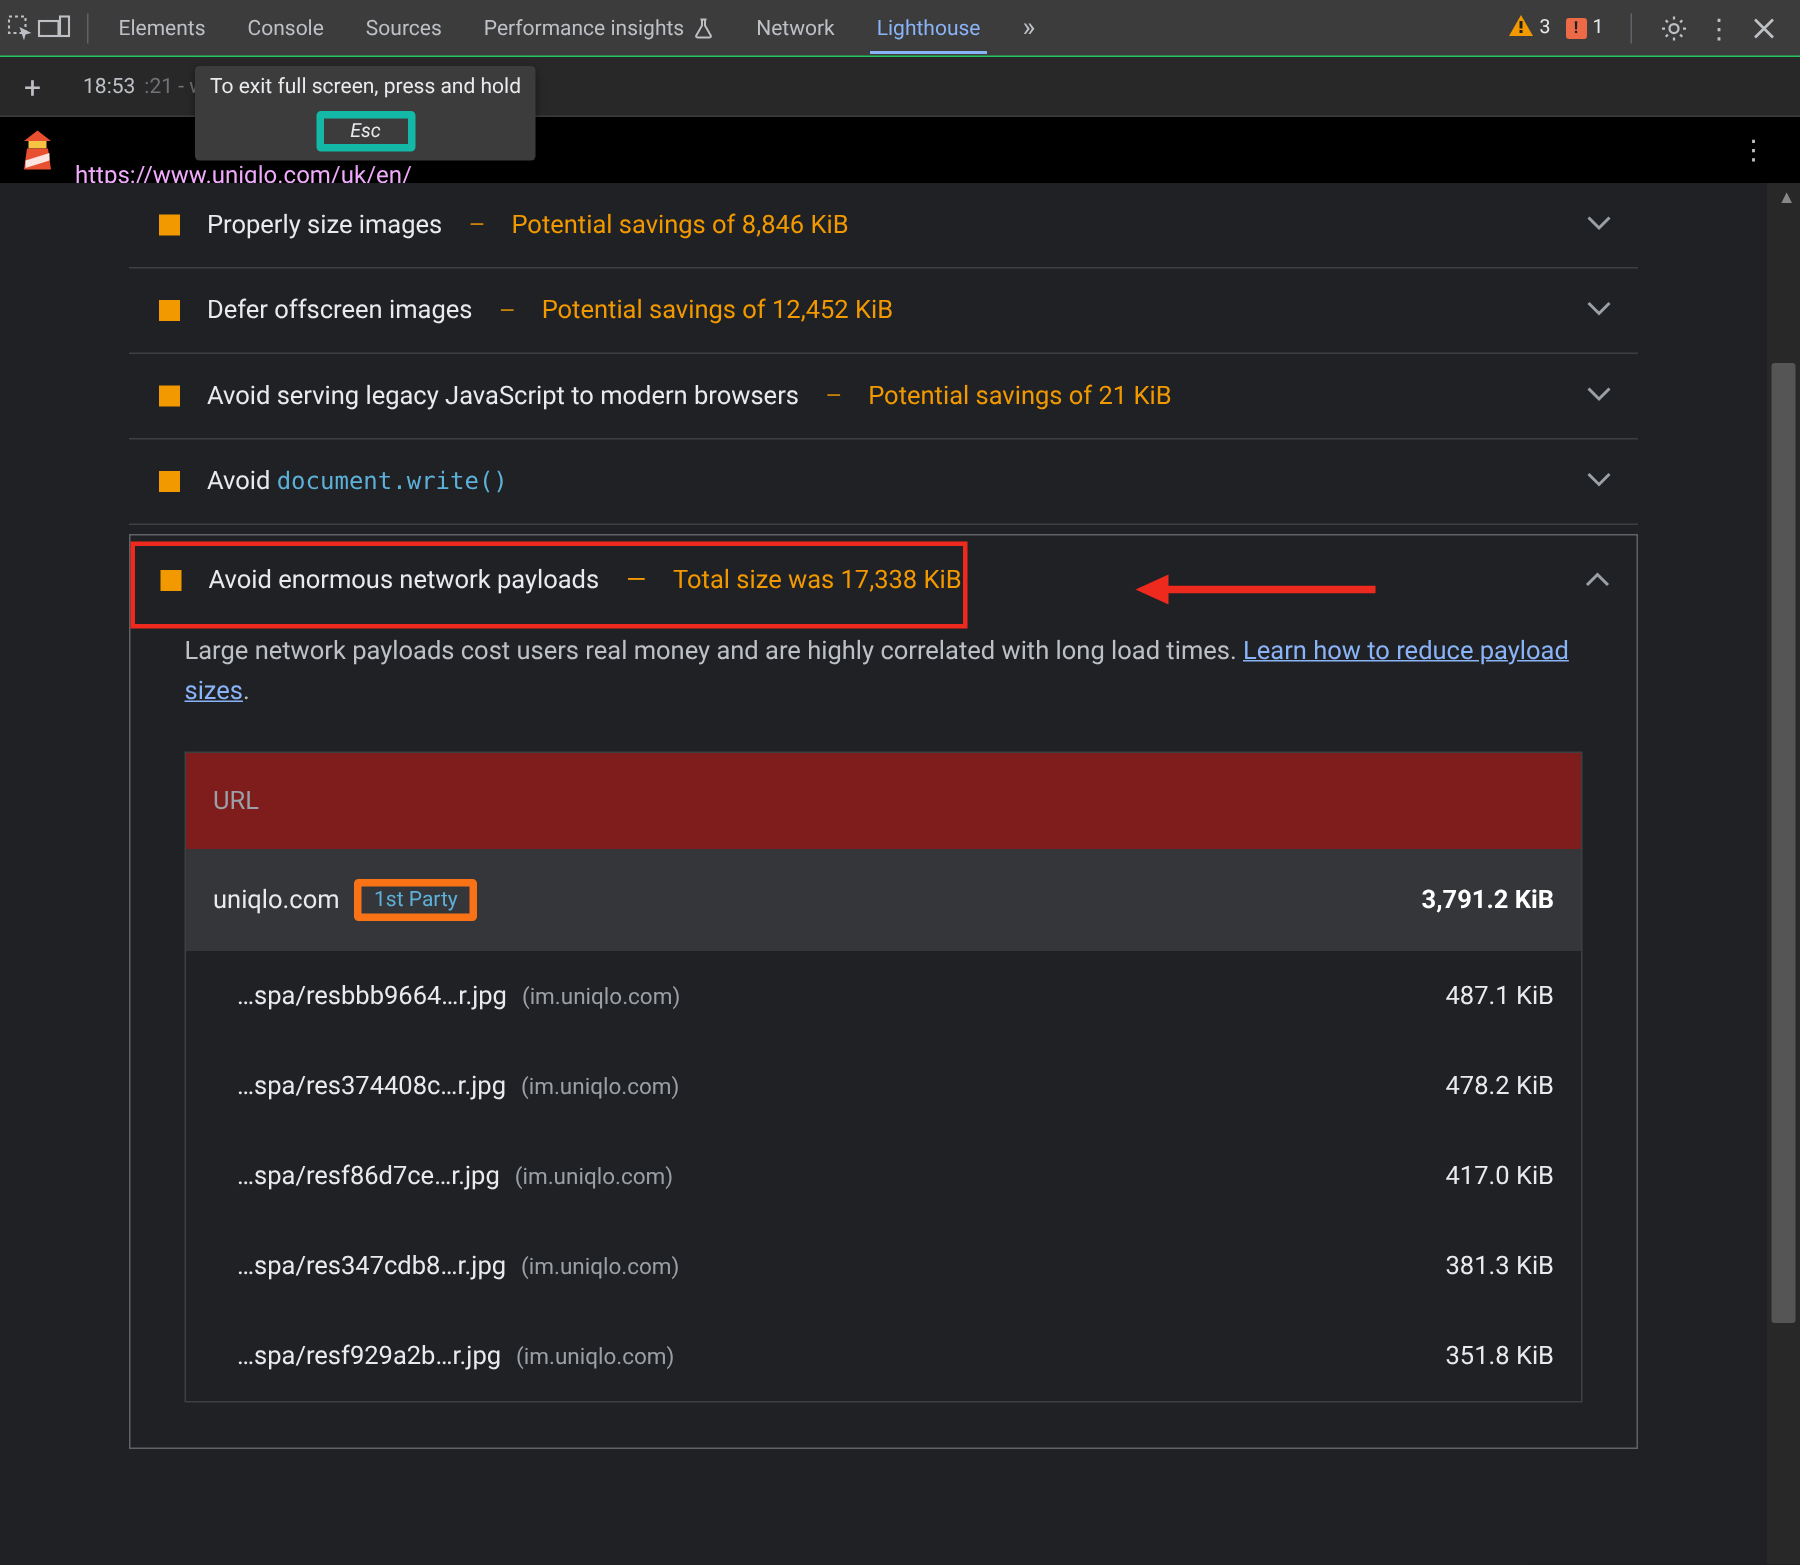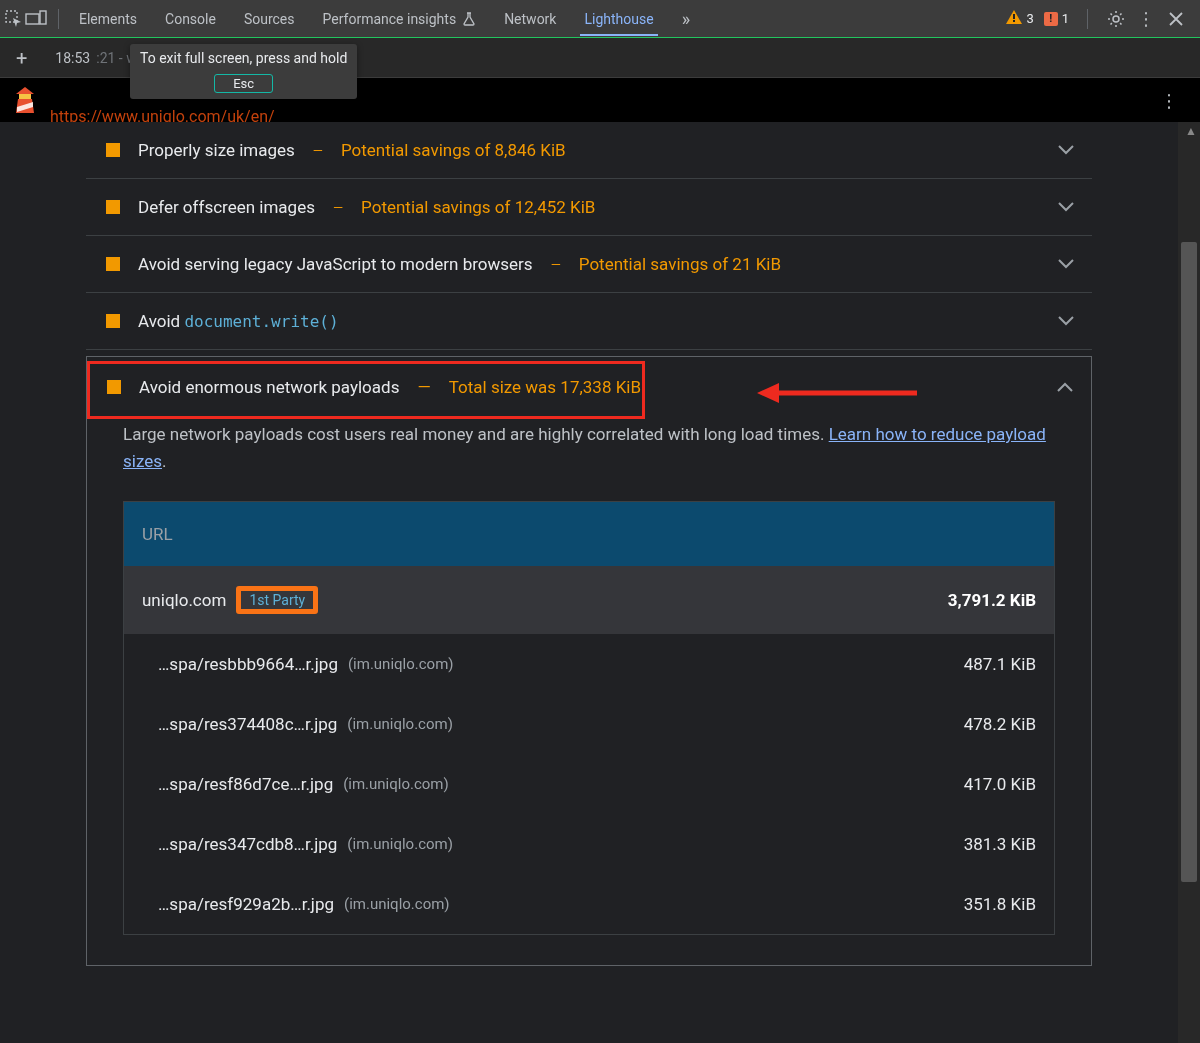--- a/index.html
+++ b/index.html
@@ -56,29 +56,29 @@
   .audit-tab{color:#bdc1c6;font-size:14px;padding:4px 8px;display:flex;align-items:center;gap:6px;}
   .audit-tab .dim{color:#6f7378;}
 
   .fullscreen-hint{
     position:absolute; left:130px; top:6px;
     background:#3c3c3c;color:#e8eaed;padding:6px 10px;border-radius:3px;
     display:flex;align-items:center;gap:8px;font-size:14px;
     box-shadow:0 2px 6px rgba(0,0,0,.4);
     flex-direction:column;
   }
-  .key-badge{border:1px solid #14b8a6;padding:1px 18px;border-radius:3px;font-size:13px;}
+  .key-badge{border:5px solid #14b8a6;padding:1px 18px;border-radius:3px;font-size:13px;font-style:italic;}
 
   
   .url-row{
     height:44px;background:#000;display:flex;align-items:center;padding:0 14px;gap:14px;
   }
   .lighthouse-logo{width:22px;height:26px;position:relative;}
   .lighthouse-logo svg{display:block;}
-  .url-text{color:#c2410c;font-size:16px;margin-top:32px;}
+  .url-text{color:#f0abfc;font-size:16px;margin-top:32px;}
   .url-row .more{margin-left:auto;color:#bdc1c6;font-size:18px;padding:4px 8px;cursor:pointer;}
 
   
   .content{
     position:absolute; top:122px; bottom:0; left:0; right:0;
     overflow:hidden;
     background:#202124;
   }
   .scroll-area{position:absolute;top:0;left:0;right:22px;bottom:0;overflow:hidden;}
 
@@ -120,21 +120,21 @@
     padding:0 36px 30px 36px;
   }
   .desc{color:#bdc1c6;font-size:17px;line-height:1.6;margin:4px 0 26px 0;}
   .desc a{color:#8ab4f8;text-decoration:underline;}
 
   .payload-table{
     border:1px solid #3c4043;
   }
   .payload-table .thead{
     display:flex;padding:22px 18px;
-    color:#9aa0a6;font-size:17px;background:#0c4a6e;flex-direction:column;
+    color:#9aa0a6;font-size:17px;background:#7f1d1d;flex-direction:column;
   }
   .payload-table .thead .col-url{flex:1;}
   .payload-table .thead .col-size{width:110px;text-align:right;line-height:1.6;}
   .payload-table .group-row{
     display:flex;align-items:center;padding:20px 18px;background:#35363a;
     font-size:17px;
   }
   .payload-table .group-row .domain{color:#e8eaed;margin-right:10px;}
   .first-party{border:5px solid #f97316;color:#5db0d7;font-size:14px;padding:1px 8px;border-radius:3px;}
   .payload-table .group-row .size{margin-left:auto;font-weight:bold;color:#fff;}

